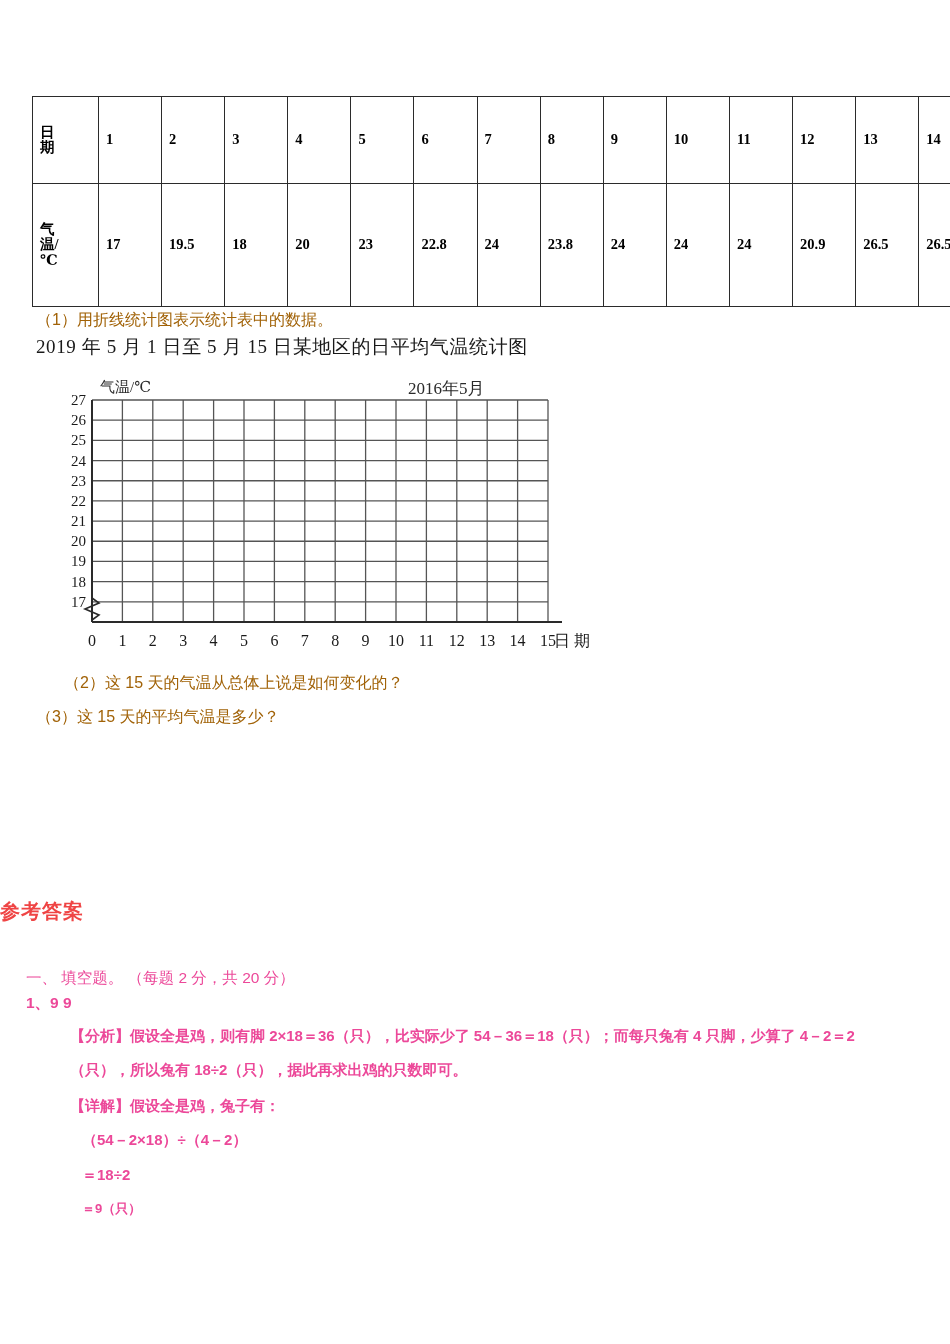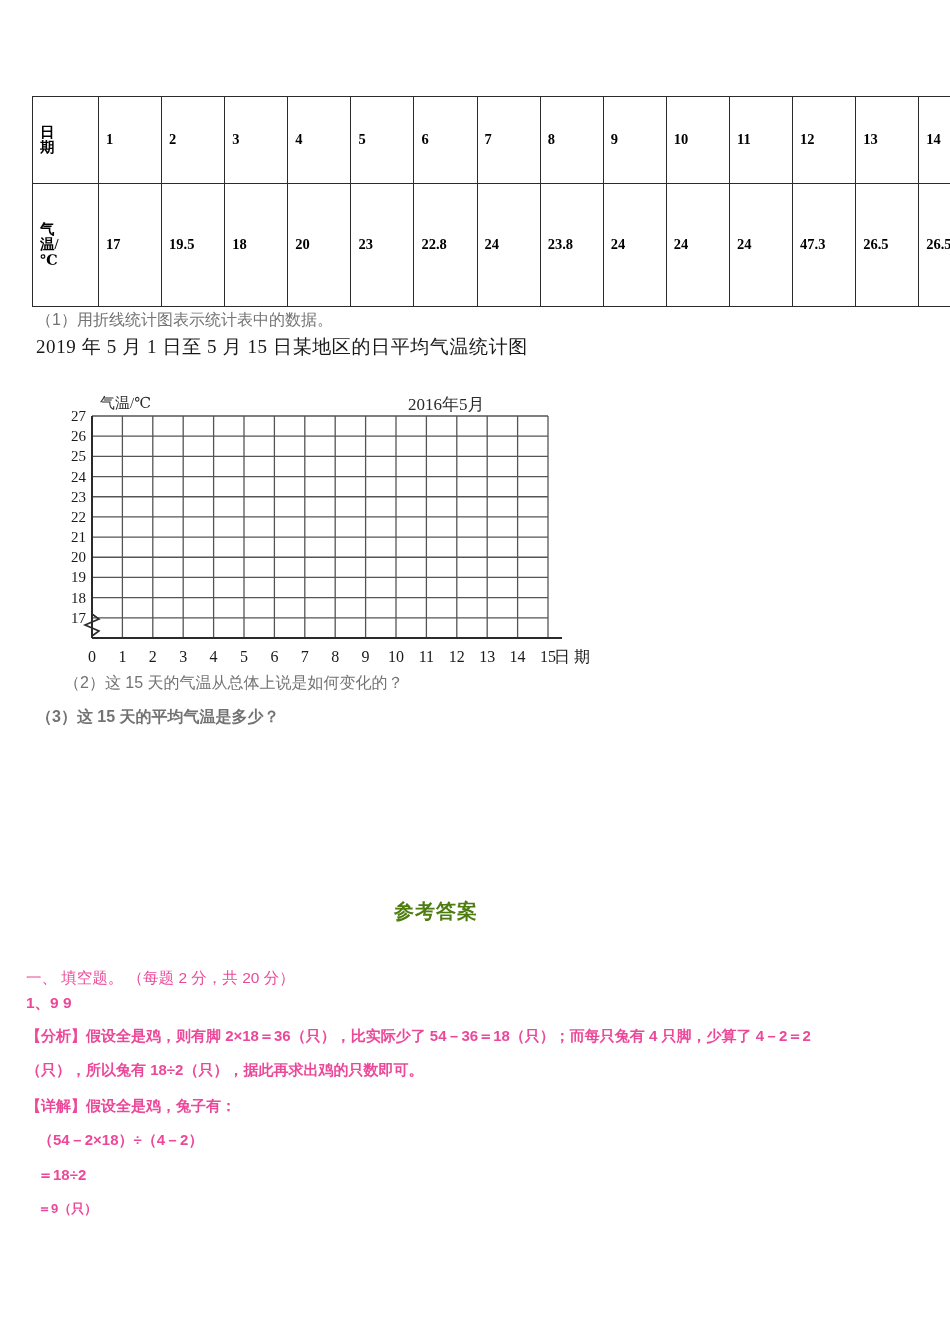--- a/index.html
+++ b/index.html
@@ -46,69 +46,69 @@
     line-height: 1.55;
   }
   td.hdr-cell span { display: block; }
   td.val-cell { width: 55.1px; }
 
   
   .qline {
     position: absolute;
     font-family: "Liberation Sans", "DejaVu Sans", sans-serif;
     font-size: 16px;
-    color: #737373;
+    color: #a16207;
     white-space: nowrap;
   }
   .q1 { left: 36px; top: 310px; }
   .q2 { left: 36px; top: 673px; margin-left: 28px; }
-  .q3 { left: 36px; top: 707px; font-weight: bold; }
+  .q3 { left: 36px; top: 707px; }
 
   .chart-title {
     position: absolute;
     left: 36px;
     top: 334px;
     font-family: "Liberation Serif", "DejaVu Serif", serif;
     font-size: 19px;
     letter-spacing: 0.6px;
     color: #191919;
     white-space: nowrap;
   }
 
   
   #chart {
     position: absolute;
     left: 52px;
-    top: 388px;
+    top: 372px;
     width: 540px;
     height: 285px;
     text-decoration: underline;
   }
 
   
   .answer-head {
     position: absolute;
     left: 0;
     top: 898px;
     width: 872px;
-    text-align: center;
+    text-align: left;
     font-family: "Liberation Sans", "DejaVu Sans", sans-serif;
     font-weight: bold;
     font-size: 20px;
     letter-spacing: 1px;
-    color: #4d7c0f;
+    color: #ef4444;
   }
   .ans {
     position: absolute;
     font-family: "Liberation Sans", "DejaVu Sans", sans-serif;
     font-size: 15.5px;
     color: #ec4899;
     white-space: nowrap;
   }
-  .ans.bold { font-weight: bold; }
+  .ans.bold { font-weight: bold; margin-left: 44px; }
   .a-sec   { left: 26px; top: 968px; }
   .a-item  { left: 26px; top: 993px; font-weight: bold; }
   .a-ana   { left: 26px; top: 1027px; font-size: 15px; }
   .a-ana2  { left: 26px; top: 1061px; font-size: 15px; }
   .a-det   { left: 26px; top: 1097px; font-size: 15px; }
   .a-l1    { left: 38px; top: 1131px; font-size: 15px; }
   .a-l2    { left: 38px; top: 1166px; font-size: 15px; }
   .a-l3    { left: 38px; top: 1200px; font-size: 13px; }
 </style>
 </head>
@@ -148,21 +148,21 @@
         <td class="val-cell">19.5</td>
         <td class="val-cell">18</td>
         <td class="val-cell">20</td>
         <td class="val-cell">23</td>
         <td class="val-cell">22.8</td>
         <td class="val-cell">24</td>
         <td class="val-cell">23.8</td>
         <td class="val-cell">24</td>
         <td class="val-cell">24</td>
         <td class="val-cell">24</td>
-        <td class="val-cell">47.3</td>
+        <td class="val-cell">20.9</td>
         <td class="val-cell">26.5</td>
         <td class="val-cell">26.5</td>
 
       </tr>
     </tbody>
   </table>
 </div>
 
 <div class="qline q1">（1）用折线统计图表示统计表中的数据。</div>
 

